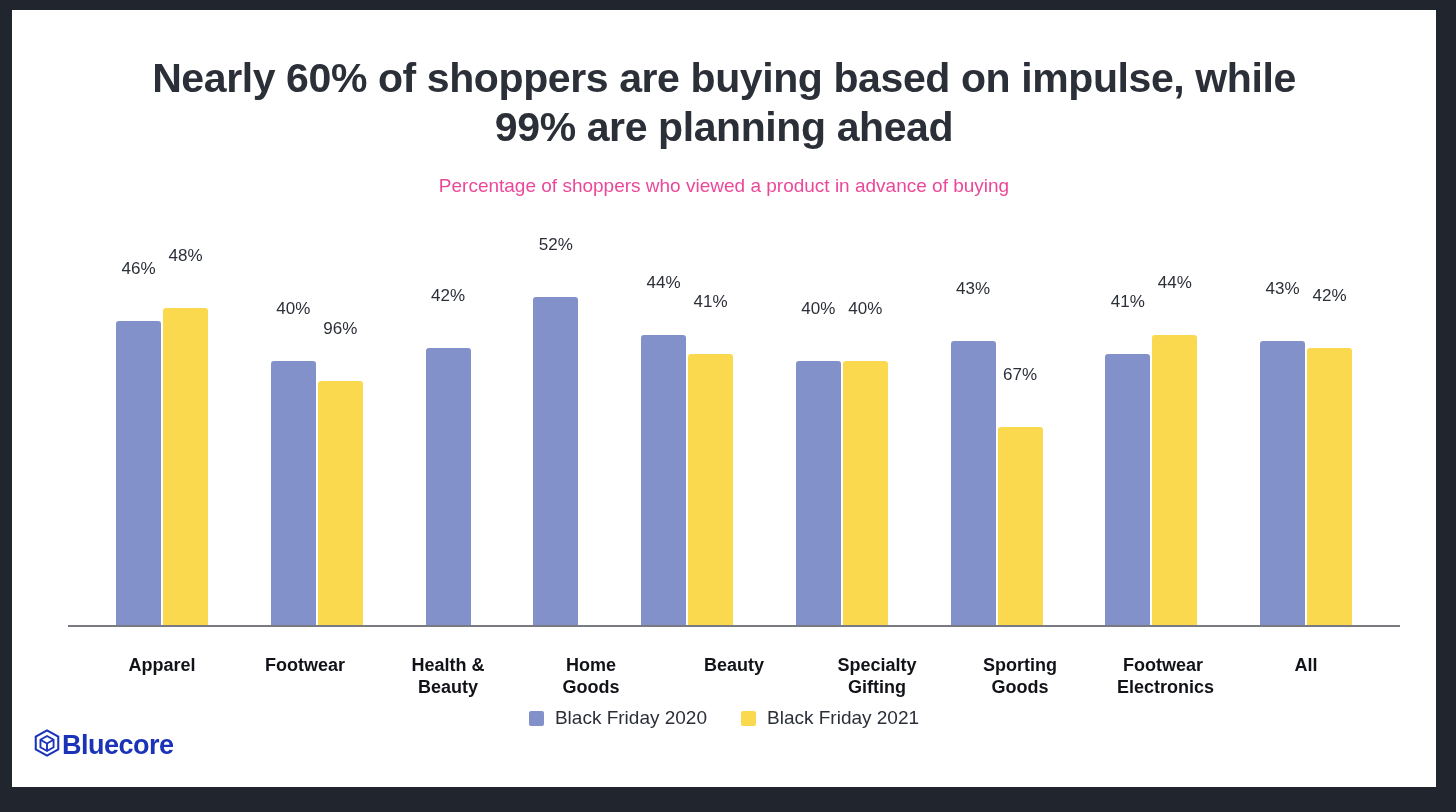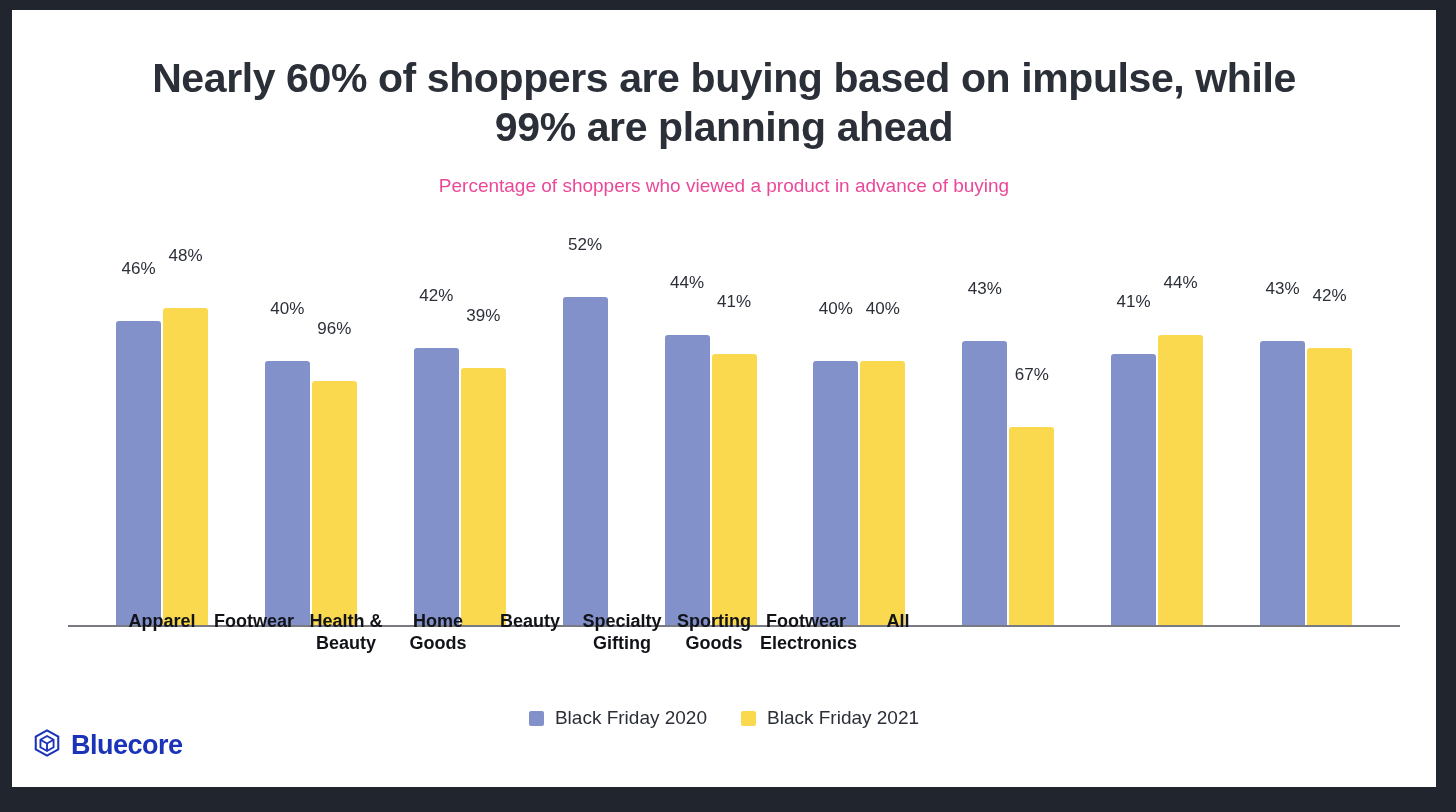--- a/index.html
+++ b/index.html
@@ -101,23 +101,24 @@
     width: 45px;
     border-radius: 3px 3px 0 0;
   }
   .bar.s0 { background: #8391CB; }
   .bar.s1 { background: #FAD94F; }
 
   
   #categories {
     position: absolute;
     left: 56px;
-    top: 600px;
+    top: 644px;
     width: 1332px;
     display: flex;
+    justify-content: space-between;
     padding: 0 48px;
   }
   .cat {
     width: 92px;
     text-align: center;
     font-size: 18px;
     line-height: 22px;
     font-weight: bold;
     color: #111318;
   }
@@ -151,21 +152,20 @@
     color: #2B2F38;
   }
 
   
   #logo {
     position: absolute;
     left: 20px;
     top: 718px;
     display: flex;
     align-items: center;
-    gap: 9px;
   }
   #logo-text {
     font-size: 27px;
     font-weight: bold;
     color: #1A33B8;
     letter-spacing: -0.5px;
   }
 </style>
 </head>
 <body>
@@ -196,24 +196,20 @@
           </div>
           <div class="bar-wrap">
             <div class="bar-label">96%</div>
             <div class="bar s1" style="height: 244px; background: rgb(250, 217, 79);"></div>
           </div>
         </div>
         <div class="group">
           <div class="bar-wrap">
             <div class="bar-label">42%</div>
             <div class="bar s0" style="height: 277px; background: rgb(131, 145, 203);"></div>
-          </div>
-          <div class="bar-wrap">
-            <div class="bar-label">39%</div>
-            <div class="bar s1" style="height: 257px; background: rgb(250, 217, 79);"></div>
           </div>
         </div>
         <div class="group">
           <div class="bar-wrap">
             <div class="bar-label">52%</div>
             <div class="bar s0" style="height: 343px; background: rgb(131, 145, 203);"></div>
           </div>
         </div>
         <div class="group">
           <div class="bar-wrap">

